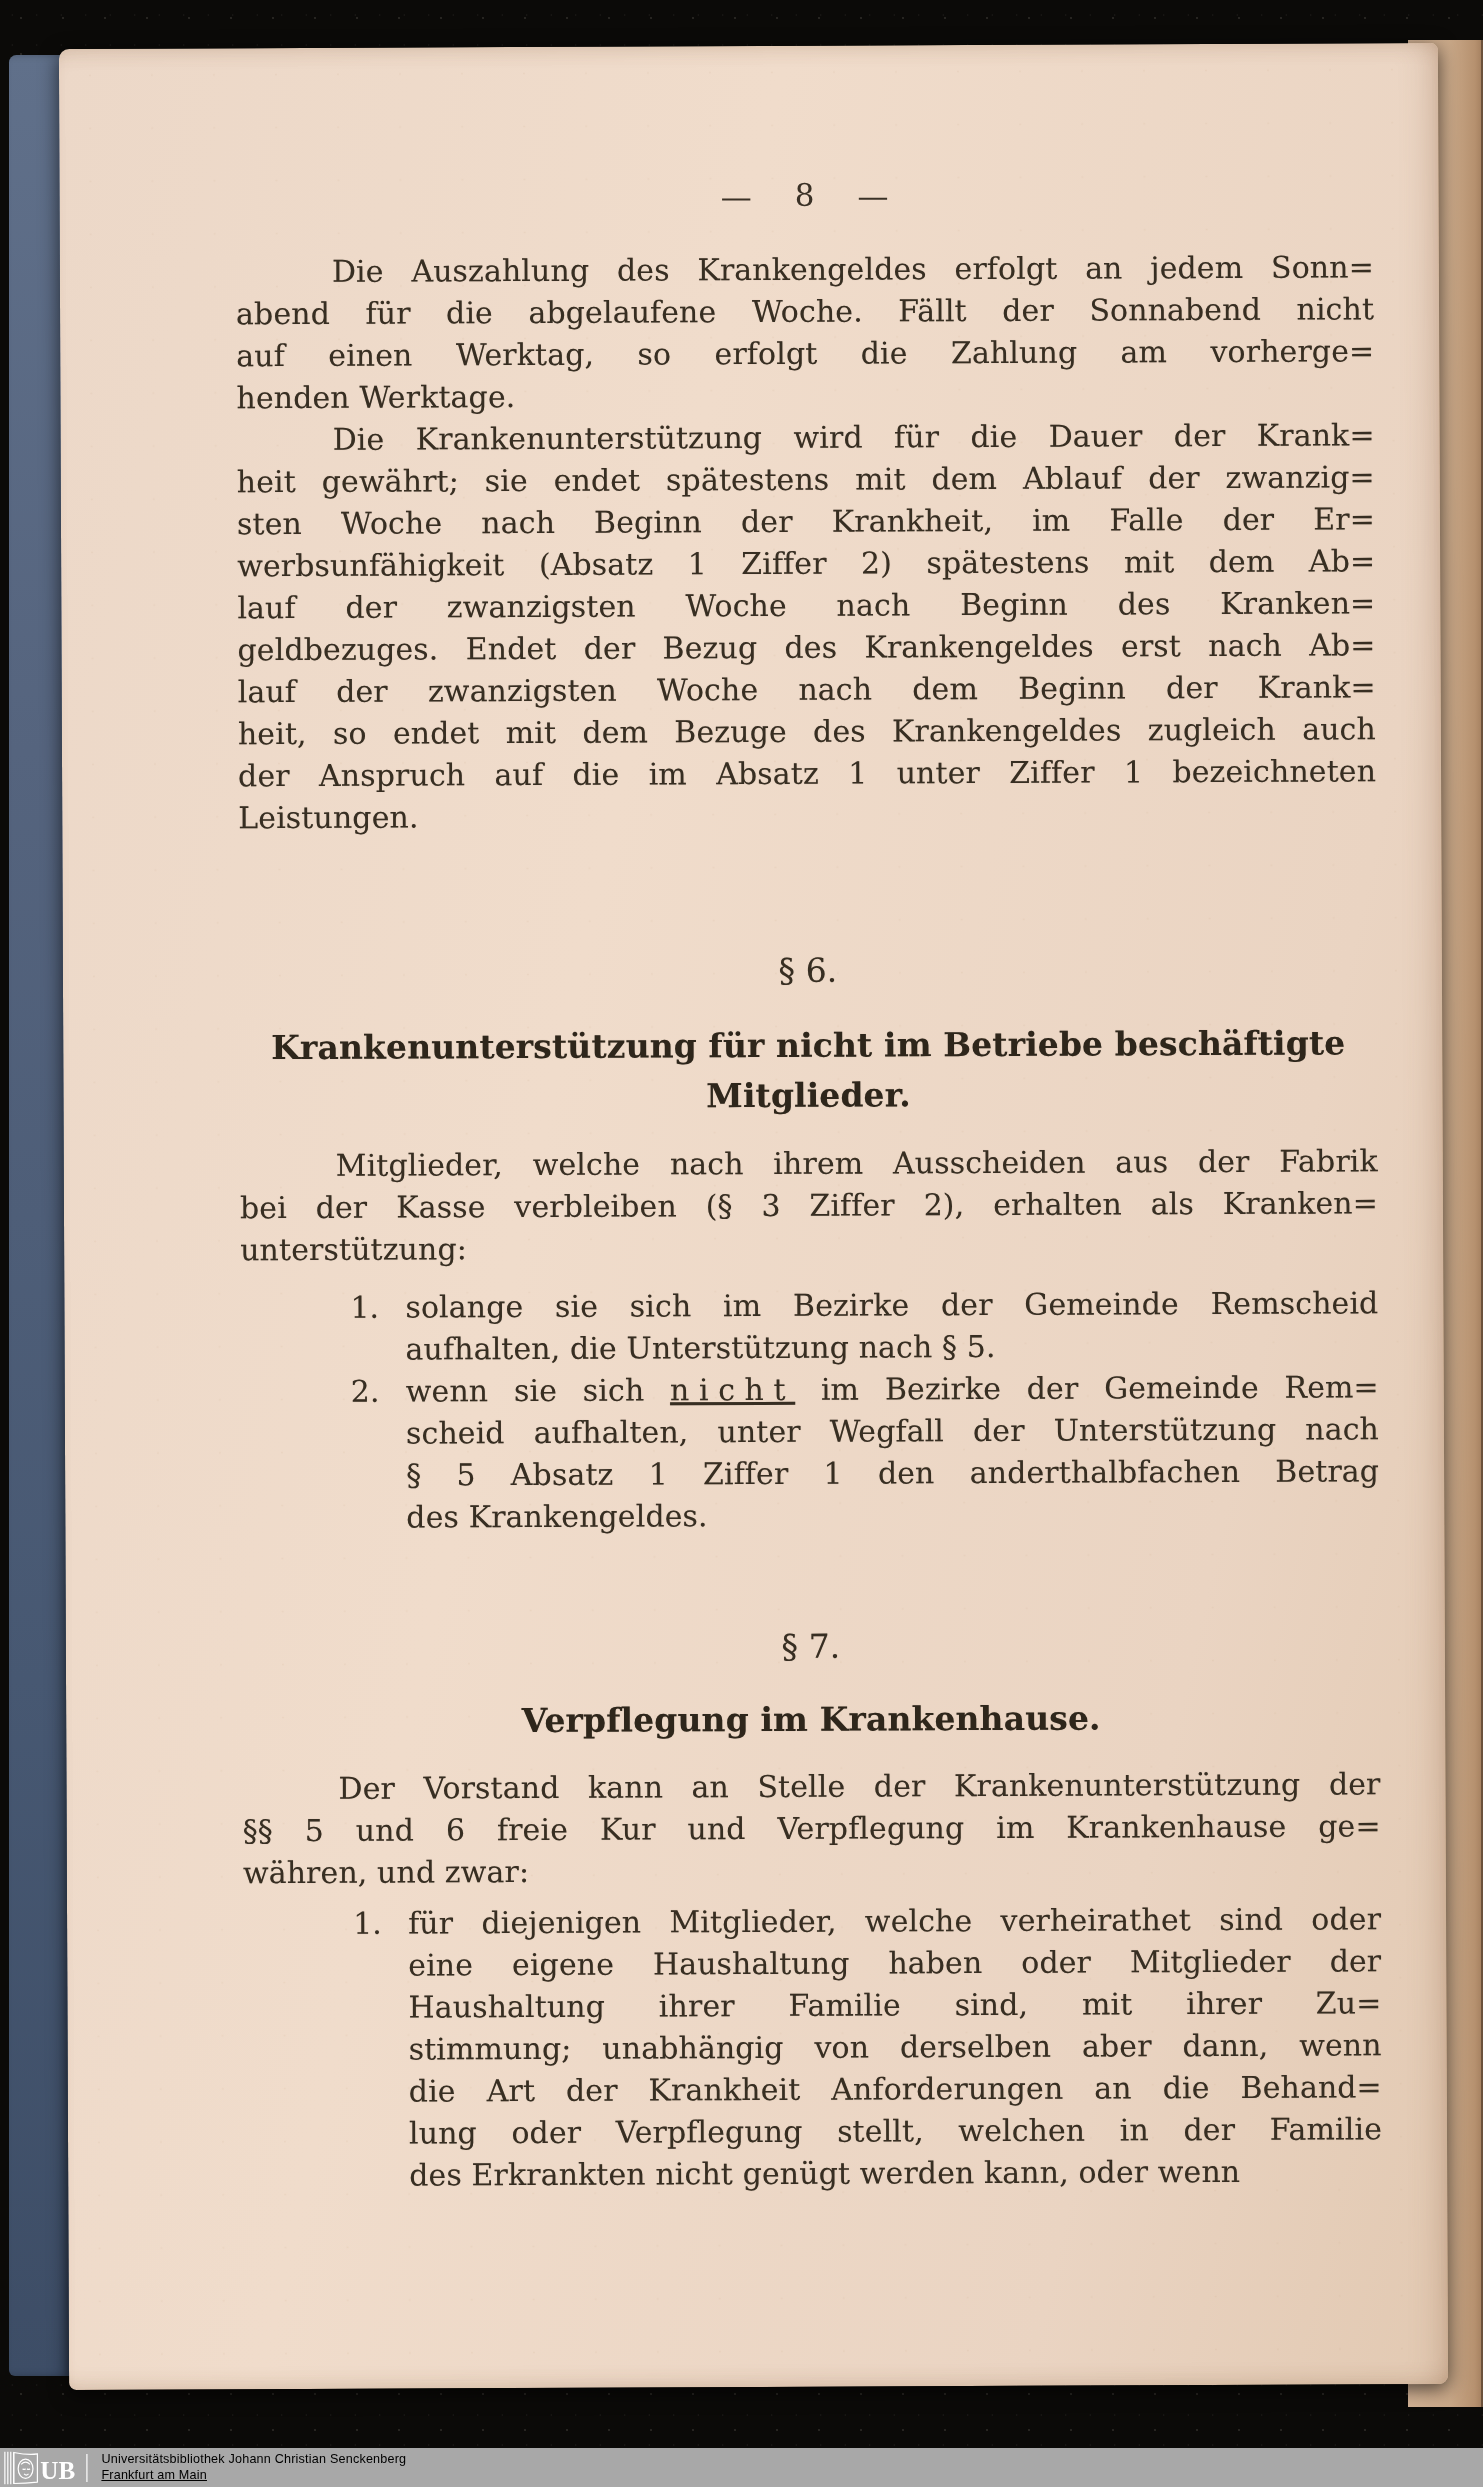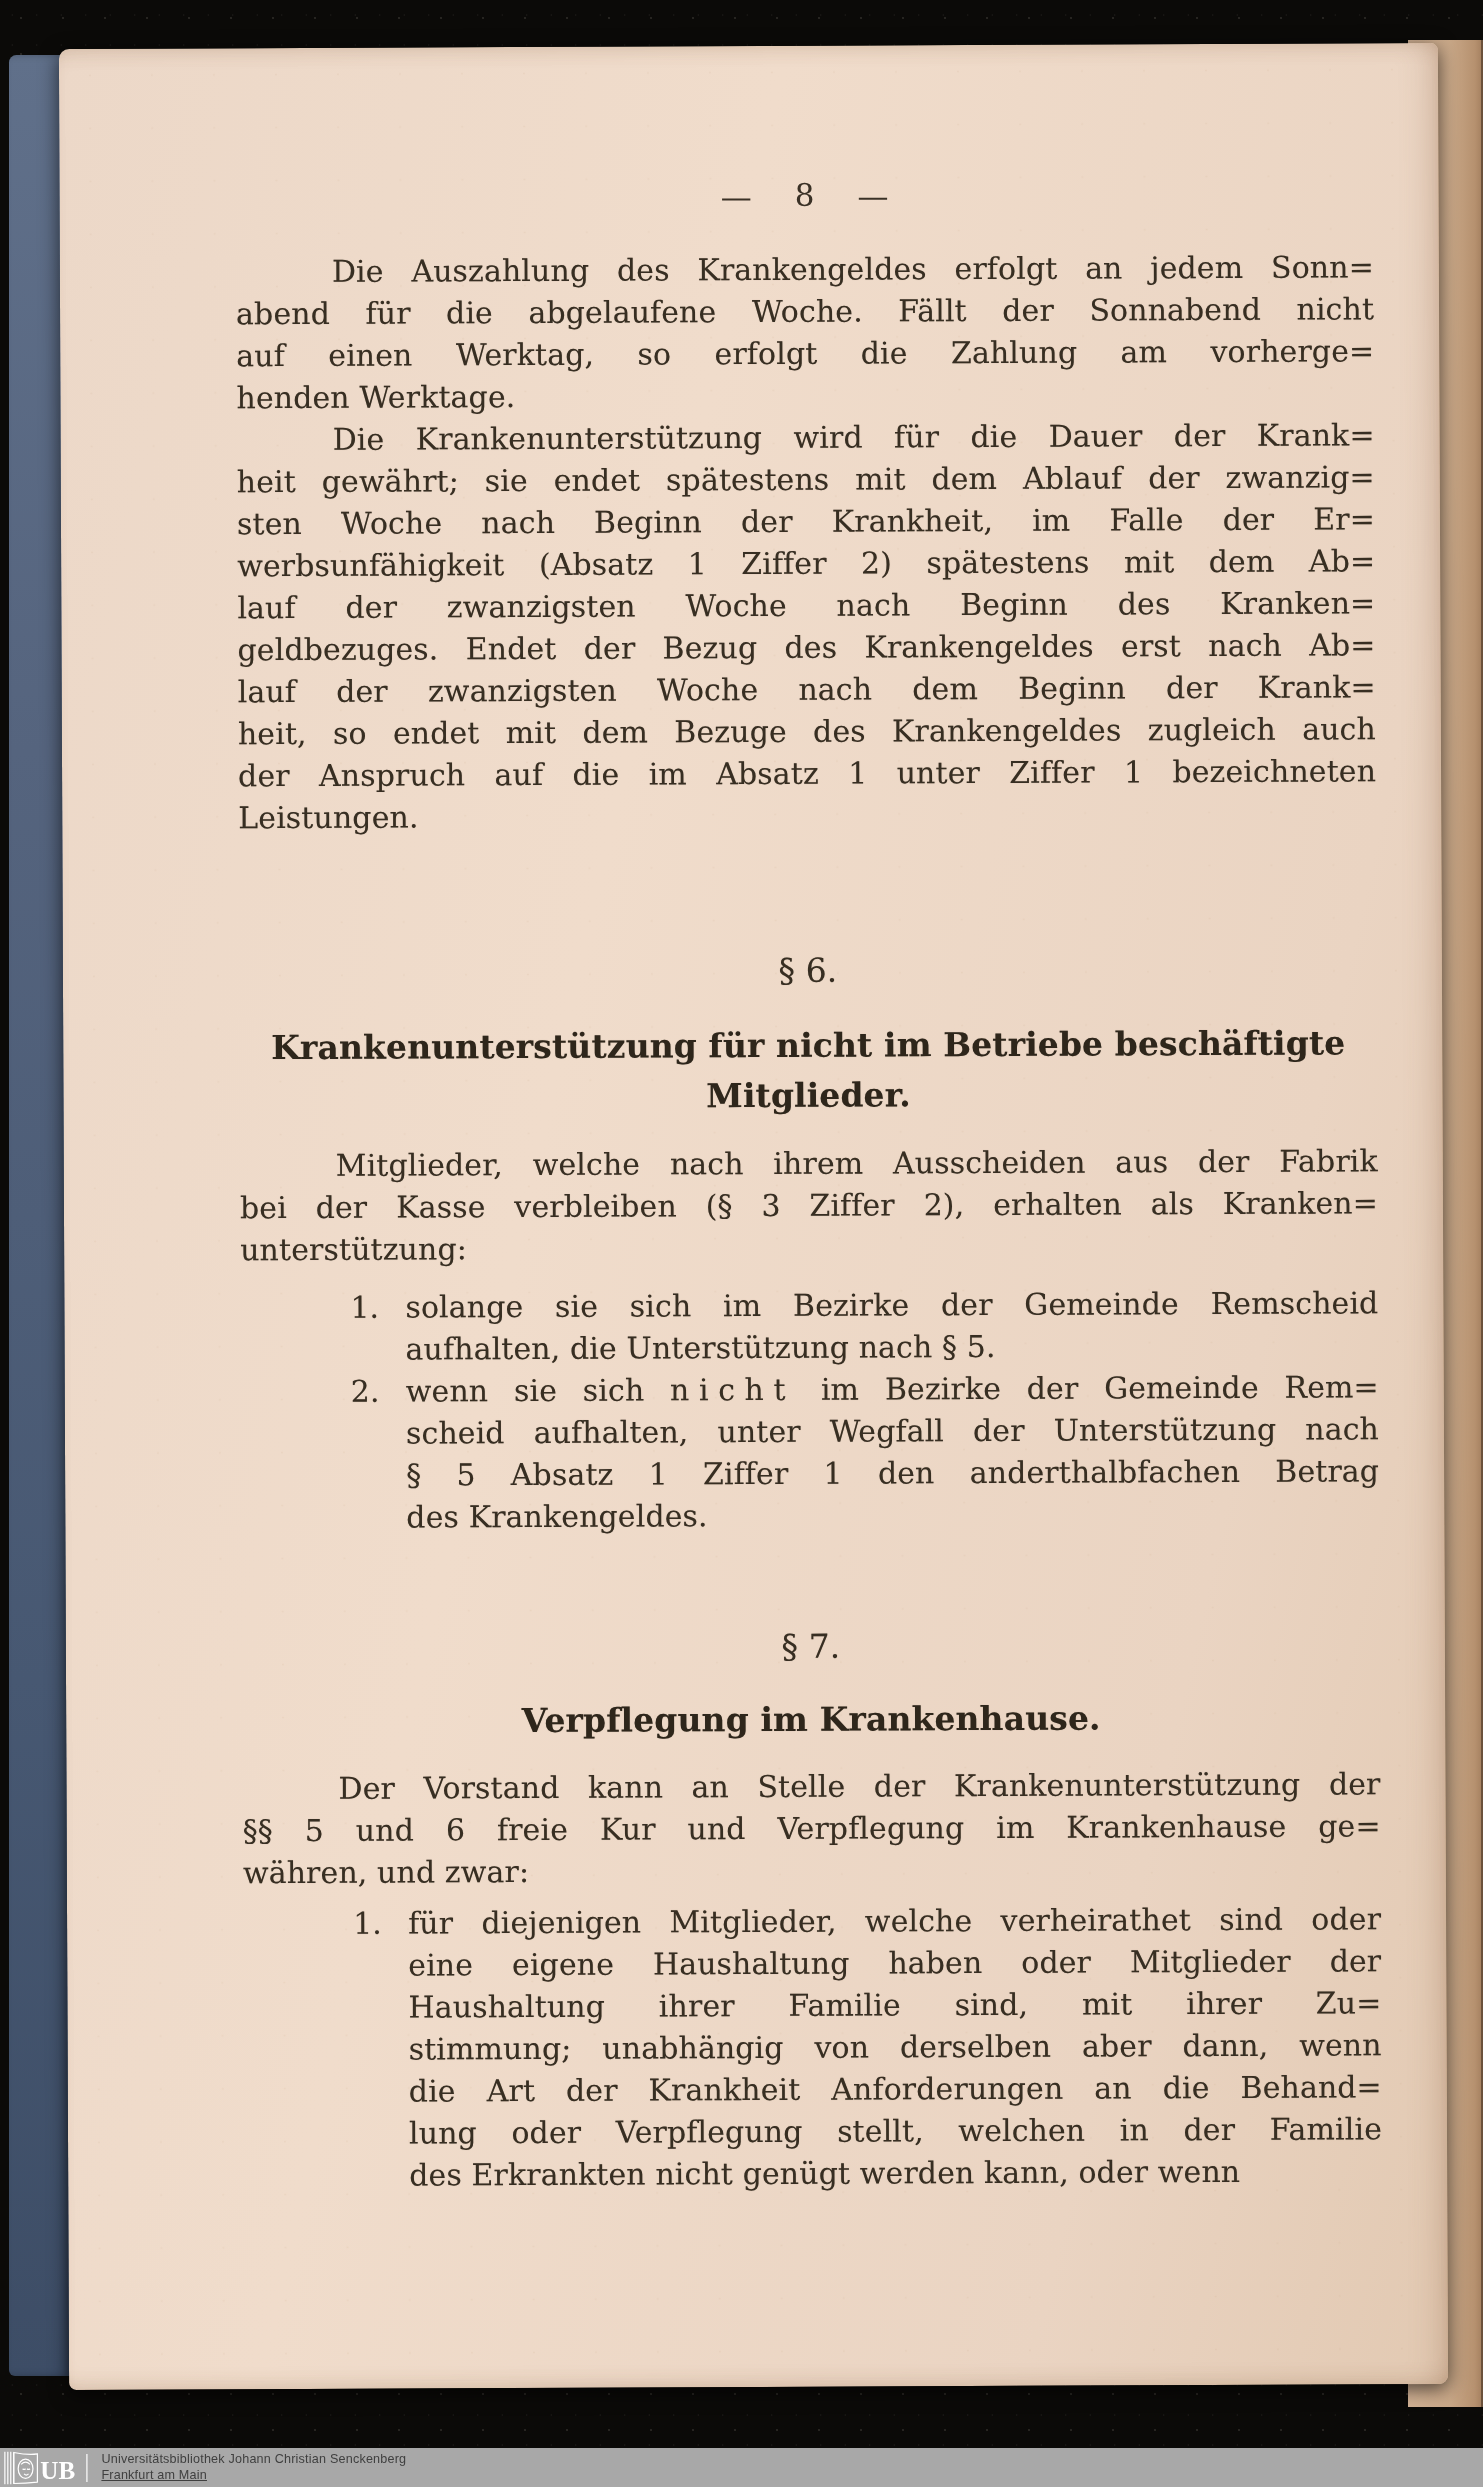--- a/index.html
+++ b/index.html
@@ -63,29 +63,29 @@
   .sec-label{margin-top:113px;text-align:center;font-size:33px;line-height:42px;}
   .sec-label7{margin-top:89px;text-align:center;font-size:33px;line-height:42px;}
   .sec-title{margin-top:29px;text-align:center;font-weight:bold;font-size:33px;line-height:50px;color:#2e261b;}
   .sec-title7{margin-top:27px;text-align:center;font-weight:bold;font-size:33px;line-height:50px;color:#2e261b;}
   .para6{margin-top:21.5px;}
   .list6{margin-top:16.3px;}
   .para7{margin-top:21px;}
   .list7{margin-top:9.6px;}
   .li-line{position:relative;padding-left:165px;}
   .li-no{position:absolute;left:110px;top:0;text-indent:0;}
-  .sperr{letter-spacing:9.6px;}
+  .sperr{letter-spacing:9.6px;text-decoration:underline;}
   
   .footer{
     position:absolute;left:0;bottom:0;width:1484px;height:39px;
     background:#a8a8a8;display:flex;align-items:center;
     font-family:"Liberation Sans", sans-serif;
   }
   .logo{position:relative;width:88px;height:34px;margin-left:3px;flex:0 0 auto;}
-  .footer-text{margin-left:10.4px;color:#404040;font-size:12.6px;line-height:15.6px;}
+  .footer-text{margin-left:10.4px;color:#000000;font-size:12.6px;line-height:15.6px;}
   .footer-text .l1{letter-spacing:0.2px;}
   .footer-text .l2{letter-spacing:0.2px;text-decoration:underline;}
 </style>
 </head>
 <body>
 
 <div class="stage">
 
   <div class="cover-strip"></div>
   <div class="pagestack-strip"></div>

